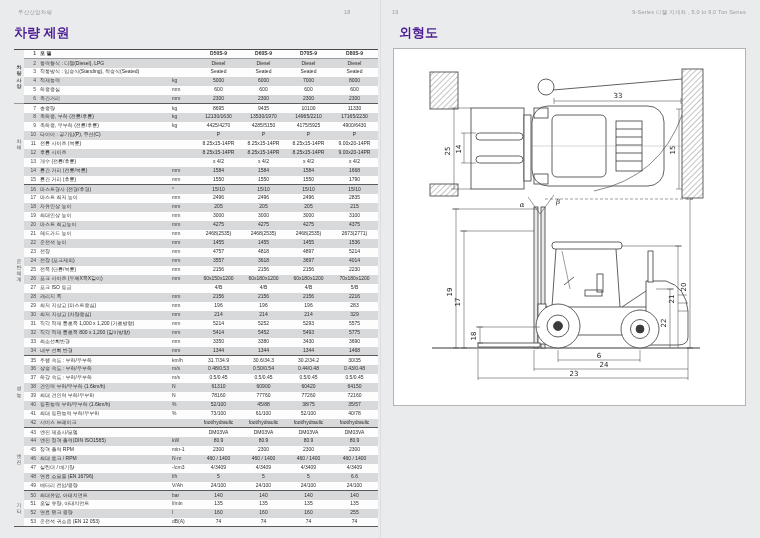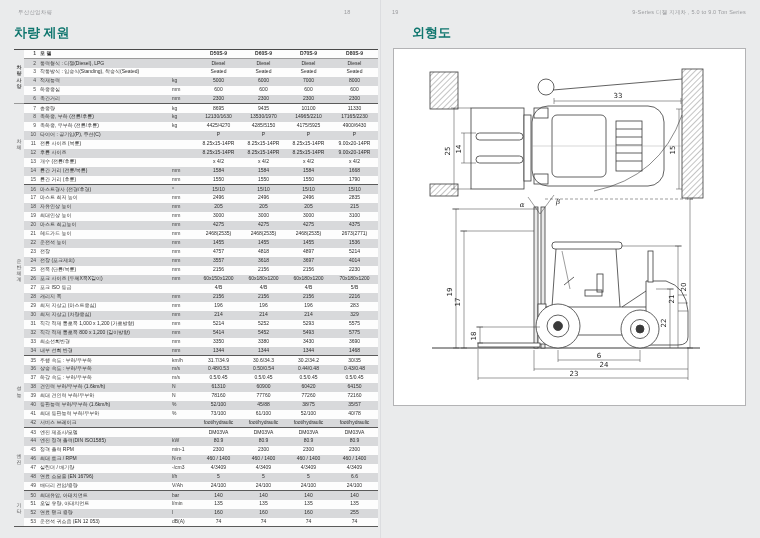--- a/index.html
+++ b/index.html
@@ -8,23 +8,23 @@
     background:#eaebec; font-family:"Liberation Sans", sans-serif; color:#2b2b2b;
   }
   .page-divider { position:absolute; left:380px; top:0; width:1px; height:538px; background:#dcdde0; }
 
   
   .running-head { position:absolute; top:9px; font-size:5.5px; color:#9a9b9e; letter-spacing:.2px; }
   .doc-brand   { left:18px; }
   .pageno-left { left:344px; }
   .pageno-right{ left:392px; }
   .series-head { right:14px; text-align:right; }
-  .page-title  { position:absolute; top:24px; font-size:13px; font-weight:bold; color:#0f766e; }
+  .page-title  { position:absolute; top:24px; font-size:13px; font-weight:bold; color:#4c1d95; }
   .title-left  { left:14px; }
-  .title-right { left:412px; }
+  .title-right { left:399px; }
 
   
   .spec-table { position:absolute; left:14px; top:49px; width:364px;
     border-collapse:collapse; table-layout:fixed; border-top:1.5px solid #4a4a4a; border-bottom:1px solid #5a5a5a; }
   .spec-table tr  { height:9px; }
   .spec-table td  { font-size:5px; line-height:1.1; padding:0 2px; white-space:nowrap; overflow:hidden; color:#2d2d2d; }
   .spec-table tbody tr:nth-child(even) td:not(.gcell) { background:#d8d9db; }
   .spec-table tbody tr:nth-child(odd)  td:not(.gcell) { background:#fdfdfd; }
   .spec-table .gcell { background:transparent; text-align:center; vertical-align:middle;
     font-size:5px; color:#4a4a4a; line-height:1.25; padding:0; }

